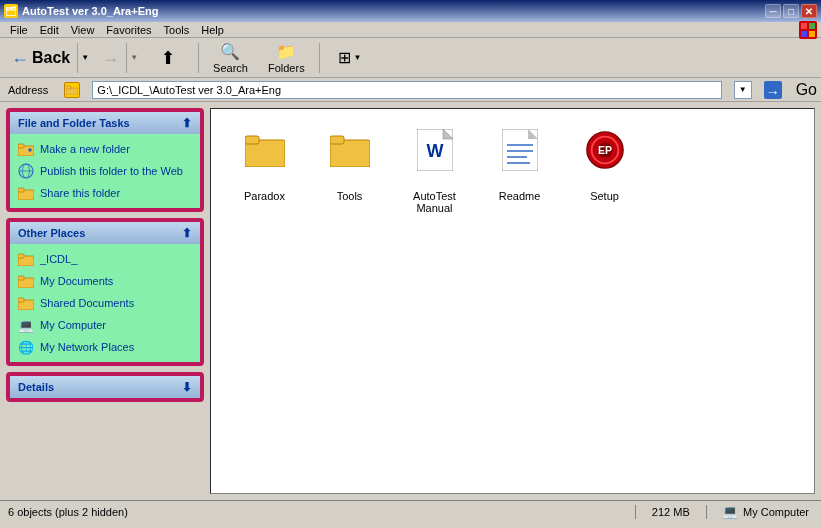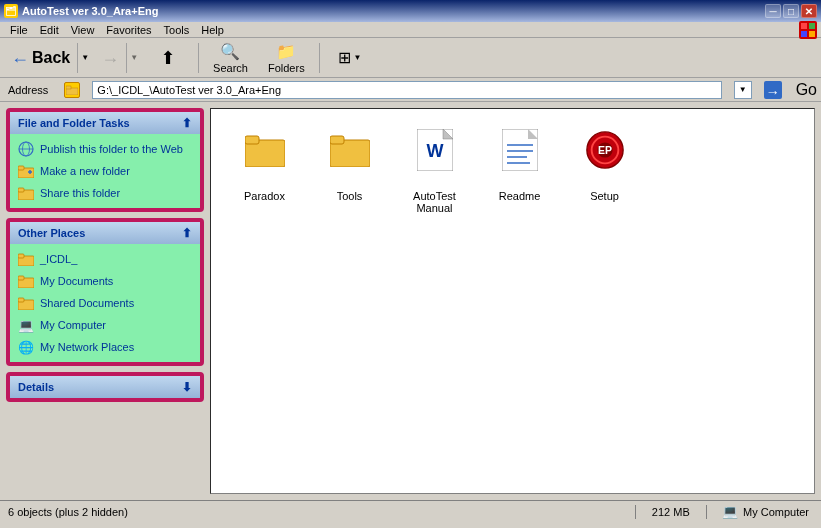--- a/index.html
+++ b/index.html
@@ -244,38 +244,38 @@
   <div id="leftpanel">
 
     <div class="panel-section">
       <div class="panel-header">
         <span>File and Folder Tasks</span>
         <span class="panel-header-collapse">⬆</span>
       </div>
       <div class="panel-body">
         <div class="panel-link">
           <span class="link-icon">
-            <svg width="16" height="16" viewBox="0 0 16 16">
-                <circle cx="8" cy="8" r="7" fill="none" stroke="#316ac5" stroke-width="1.2"></circle>
-                <ellipse cx="8" cy="8" rx="3.5" ry="7" fill="none" stroke="#316ac5" stroke-width="0.8"></ellipse>
-                <line x1="1" y1="8" x2="15" y2="8" stroke="#316ac5" stroke-width="0.8"></line>
-              </svg>
-          </span>
-          <span>Publish this folder to the Web</span>
-        </div>
-        <div class="panel-link">
-          <span class="link-icon">
             <svg width="16" height="14" viewBox="0 0 16 14">
                 <rect x="0" y="4" width="16" height="10" fill="#f0c040" stroke="#c08000" stroke-width="0.8" rx="1"></rect>
                 <rect x="0" y="2" width="6" height="4" fill="#f0c040" stroke="#c08000" stroke-width="0.8" rx="1"></rect>
                 <line x1="10" y1="8" x2="14" y2="8" stroke="#316ac5" stroke-width="1.5"></line>
                 <line x1="12" y1="6" x2="12" y2="10" stroke="#316ac5" stroke-width="1.5"></line>
               </svg>
           </span>
           <span>Make a new folder</span>
+        </div>
+        <div class="panel-link">
+          <span class="link-icon">
+            <svg width="16" height="16" viewBox="0 0 16 16">
+                <circle cx="8" cy="8" r="7" fill="none" stroke="#316ac5" stroke-width="1.2"></circle>
+                <ellipse cx="8" cy="8" rx="3.5" ry="7" fill="none" stroke="#316ac5" stroke-width="0.8"></ellipse>
+                <line x1="1" y1="8" x2="15" y2="8" stroke="#316ac5" stroke-width="0.8"></line>
+              </svg>
+          </span>
+          <span>Publish this folder to the Web</span>
         </div>
         <div class="panel-link">
           <span class="link-icon">
             <svg width="16" height="14" viewBox="0 0 16 14">
                 <rect x="0" y="4" width="16" height="10" fill="#f0c040" stroke="#c08000" stroke-width="0.8" rx="1"></rect>
                 <rect x="0" y="2" width="6" height="4" fill="#f0c040" stroke="#c08000" stroke-width="0.8" rx="1"></rect>
               </svg>
           </span>
           <span>Share this folder</span>
         </div>

